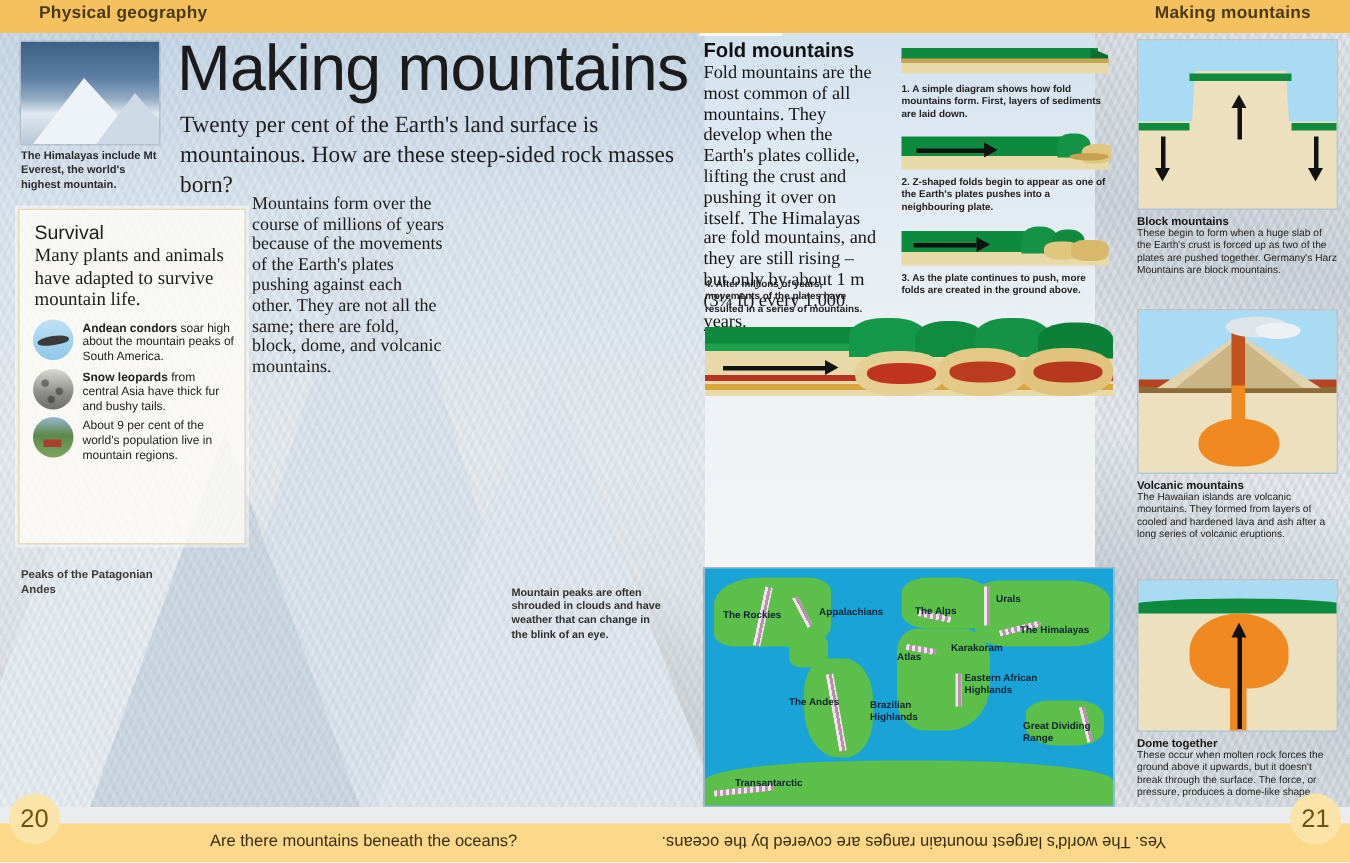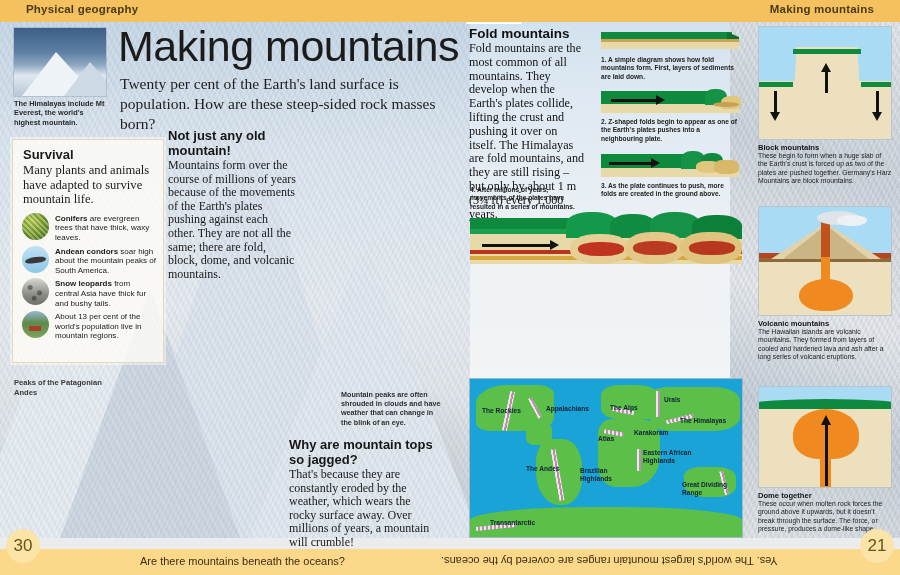--- a/index.html
+++ b/index.html
@@ -115,21 +115,21 @@
   }
 
   
   .survival{
     position:absolute;left:12px;top:139px;width:150px;height:222px;
     background:rgba(255,253,246,.80);
     border:1px solid #e4d9b4;
     box-shadow:0 0 0 2px rgba(255,255,255,.45);
   }
   .survival h2{
-    margin:0;padding:7px 0 1px 10px;font-size:13px;color:#1c1c1c;font-weight:700;
+    margin:0;padding:7px 0 1px 10px;font-size:13px;color:#1c1c1c;font-weight:400;
   }
   .survival .lead{
     font-family:"Liberation Serif", serif;
     margin:0;padding:0 8px 4px 10px;font-size:12.6px;line-height:14.6px;color:#1c1c1c;
   }
   .srow{display:flex;align-items:flex-start;gap:6px;padding:2px 7px 1px 9px;}
   .sthumb{width:27px;height:27px;border-radius:50%;flex:0 0 27px;overflow:hidden;position:relative;}
   .th-conifer{background:radial-gradient(circle at 35% 30%,#b7cf4e,#5f8b23 70%,#3c5f14);}
   .th-conifer:after{content:"";position:absolute;inset:0;
     background-image:repeating-linear-gradient(45deg,rgba(255,255,255,.25) 0 2px,rgba(0,0,0,.12) 2px 4px);}
@@ -229,61 +229,50 @@
   </div>
   <div class="hdr-white-notch"></div>
   <div class="hdr hdr-r">
     <span>Making mountains</span>
   </div>
 
   <div class="everest"></div>
   <div class="cap-everest">The Himalayas include Mt Everest, the world's highest mountain.</div>
 
   <h1 class="title">Making mountains</h1>
-  <div class="standfirst">Twenty per cent of the Earth's land surface is population. How are these steep-sided rock masses born?</div>
+  <div class="standfirst">Twenty per cent of the Earth's land surface is mountainous. How are these steep-sided rock masses born?</div>
 
   <div class="survival">
     <h2>Survival</h2>
     <p class="lead">Many plants and animals have adapted to survive mountain life.</p>
 
-    <div class="srow">
-      <div class="sthumb th-conifer"></div>
-      <div class="stext">
-        <b>Conifers</b><span> are evergreen trees that have thick, waxy leaves.</span>
-      </div>
-    </div>
     <div class="srow">
       <div class="sthumb th-condor"></div>
       <div class="stext">
         <b>Andean condors</b><span> soar high about the mountain peaks of South America.</span>
       </div>
     </div>
     <div class="srow">
       <div class="sthumb th-leopard"></div>
       <div class="stext">
         <b>Snow leopards</b><span> from central Asia have thick fur and bushy tails.</span>
       </div>
     </div>
     <div class="srow">
       <div class="sthumb th-village"></div>
       <div class="stext">
-        <b></b><span>About 13 per cent of the world's population live in mountain regions.</span>
+        <b></b><span>About 9 per cent of the world's population live in mountain regions.</span>
       </div>
     </div>
   </div>
 
   <div class="blk-notjust">
-    <p class="blk-h">Not just any old mountain!</p>
     <p class="blk-p">Mountains form over the course of millions of years because of the movements of the Earth's plates pushing against each other. They are not all the same; there are fold, block, dome, and volcanic mountains.</p>
   </div>
 
-  <div class="blk-why">
-    <p class="blk-h">Why are mountain tops so jagged?</p>
-    <p class="blk-p">That's because they are constantly eroded by the weather, which wears the rocky surface away. Over millions of years, a mountain will crumble!</p>
-  </div>
 
   <div class="cap-patagonia">Peaks of the Patagonian Andes</div>
   <div class="cap-clouds">Mountain peaks are often shrouded in clouds and have weather that can change in the blink of an eye.</div>
 
   <div class="fold-text">
     <p class="mid-h">Fold mountains</p>
     <p class="mid-p">Fold mountains are the most common of all mountains. They develop when the Earth's plates collide, lifting the crust and pushing it over on itself. The Himalayas are fold mountains, and they are still rising – but only by about 1 m (3¼ ft) every 1,000 years.</p>
   </div>
 
   <div class="fd" style="left:601px;top:28px;width:138px;height:22px;">
@@ -445,16 +434,16 @@
       </div>
     </div>
     <p class="rcap-h">Dome together</p>
     <p class="rcap-p">These occur when molten rock forces the ground above it upwards, but it doesn't break through the surface. The force, or pressure, produces a dome-like shape.</p>
   </div>
 
   <div class="footer">
     <div class="q">Are there mountains beneath the oceans?</div>
     <div class="a">Yes. The world's largest mountain ranges are covered by the oceans.</div>
   </div>
-  <div class="pgnum pg-l">30</div>
+  <div class="pgnum pg-l">20</div>
   <div class="pgnum pg-r">21</div>
 
 </div>
 
 </body></html>

